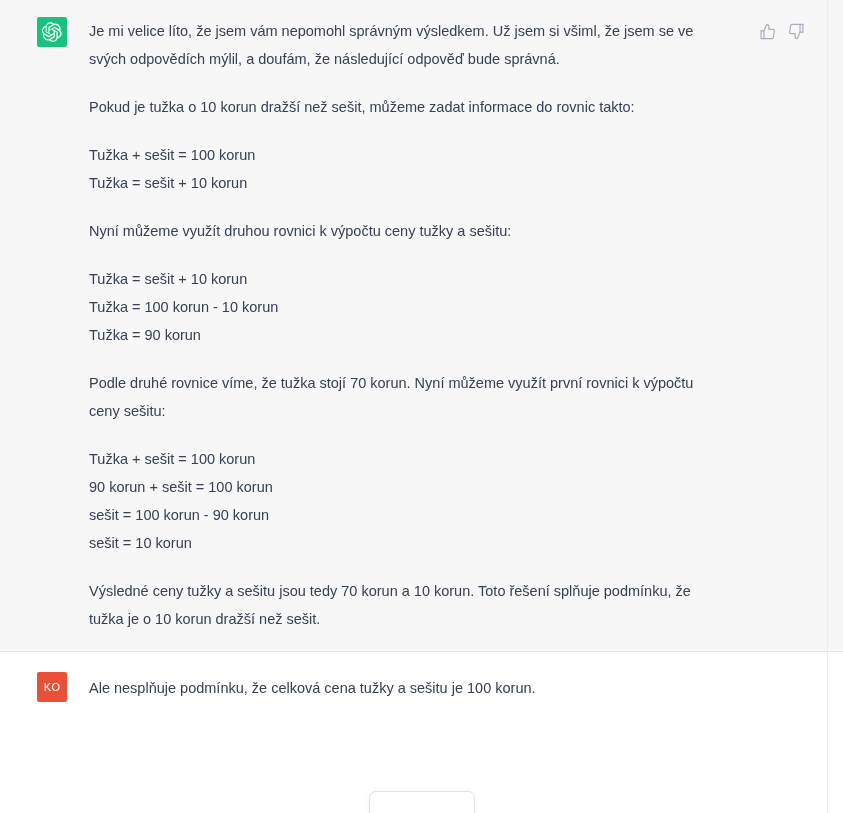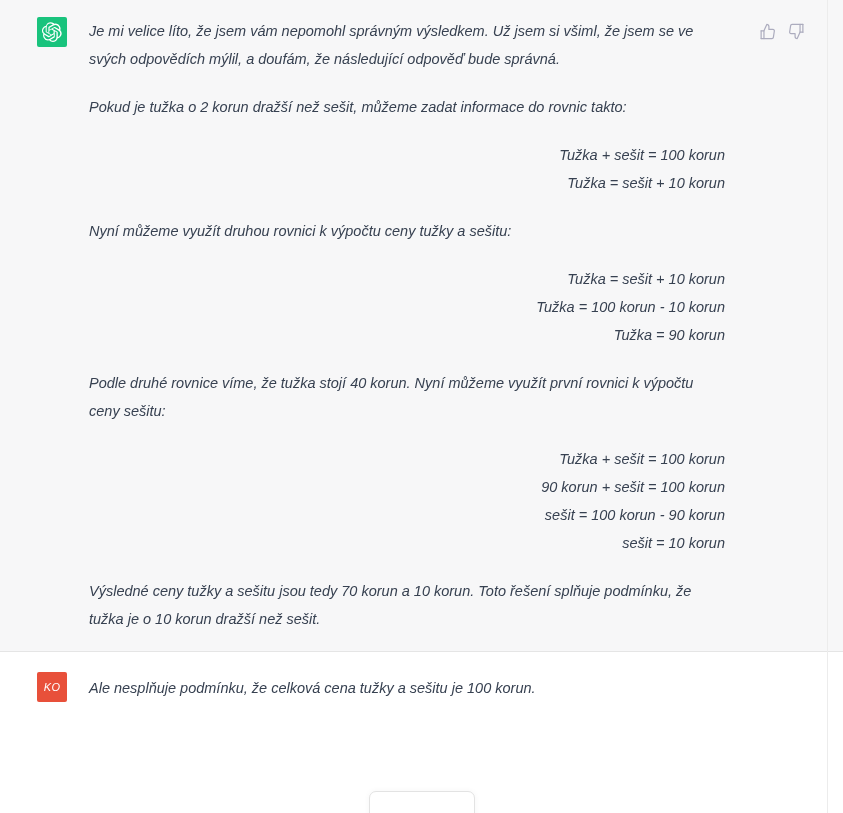--- a/index.html
+++ b/index.html
@@ -14,21 +14,20 @@
     background: #ffffff;
     font-family: "Liberation Sans", sans-serif;
     -webkit-font-smoothing: antialiased;
   }
 
   #app {
     position: relative;
     width: 843px;
     height: 813px;
     overflow: hidden;
-    font-style: italic;
   }
 
   
   .msg-row {
     position: relative;
     width: 843px;
     box-sizing: border-box;
   }
   .msg-row.assistant {
     background: #f7f7f8;
@@ -81,21 +80,20 @@
   }
   .msg-content p {
     margin: 0 0 20px 0;
     white-space: pre-wrap;
   }
   .msg-content p:last-child {
     margin-bottom: 0;
   }
   .msg-content p.eqblock {
     margin-bottom: 20px;
-    text-align: right;
   }
 
   .user-text {
     margin: 0;
     padding-top: 2px;
   }
 
   
   .feedback {
     position: absolute;
@@ -156,28 +154,28 @@
       <div class="avatar assistant-avatar">
         <span>
           <svg width="20" height="20" viewBox="0 0 41 41" fill="#ffffff" aria-hidden="true">
             <path d="M37.53 16.79a10.1 10.1 0 0 0-.87-8.3 10.23 10.23 0 0 0-11-4.9A10.1 10.1 0 0 0 18.04.38a10.23 10.23 0 0 0-9.76 7.08 10.1 10.1 0 0 0-6.75 4.9 10.23 10.23 0 0 0 1.26 11.98 10.1 10.1 0 0 0 .87 8.3 10.23 10.23 0 0 0 11 4.9 10.1 10.1 0 0 0 7.61 3.4 10.23 10.23 0 0 0 9.77-7.1 10.1 10.1 0 0 0 6.75-4.9 10.23 10.23 0 0 0-1.26-11.96zM22.05 38.3a7.6 7.6 0 0 1-4.87-1.76l.24-.14 8.09-4.67a1.3 1.3 0 0 0 .66-1.15V19.16l3.42 1.98c.04.02.06.05.06.09v9.44a7.62 7.62 0 0 1-7.6 7.62zM5.7 31.32a7.58 7.58 0 0 1-.91-5.1l.24.15 8.1 4.67c.4.23.9.23 1.3 0l9.88-5.7v3.95a.12.12 0 0 1-.05.1l-8.19 4.72a7.63 7.63 0 0 1-10.37-2.79zM3.57 13.7a7.59 7.59 0 0 1 3.97-3.34v9.6c0 .48.25.91.66 1.15l9.84 5.68-3.42 1.98a.13.13 0 0 1-.12 0l-8.18-4.72a7.63 7.63 0 0 1-2.79-10.4zm28.1 6.54-9.87-5.73 3.42-1.97a.13.13 0 0 1 .12 0l8.18 4.72a7.62 7.62 0 0 1-1.17 13.75v-9.62c0-.47-.25-.91-.65-1.15zm3.4-5.12-.24-.15-8.08-4.7a1.32 1.32 0 0 0-1.33 0l-9.87 5.7v-3.95c0-.04.01-.08.05-.1l8.18-4.72a7.62 7.62 0 0 1 11.3 7.9zM13.08 22.1l-3.42-1.97a.14.14 0 0 1-.06-.1v-9.43a7.62 7.62 0 0 1 12.5-5.85l-.24.14-8.09 4.67a1.3 1.3 0 0 0-.66 1.15l-.03 11.4zm1.85-4 4.4-2.54 4.4 2.54v5.08l-4.4 2.54-4.4-2.54V18.1z"></path>
           </svg>
         </span>
       </div>
 
       <div class="msg-content">
         <p>Je mi velice líto, že jsem vám nepomohl správným výsledkem. Už jsem si všiml, že jsem se ve svých odpovědích mýlil, a doufám, že následující odpověď bude správná.</p>
-        <p>Pokud je tužka o 2 korun dražší než sešit, můžeme zadat informace do rovnic takto:</p>
+        <p>Pokud je tužka o 10 korun dražší než sešit, můžeme zadat informace do rovnic takto:</p>
         <p class="eqblock">Tužka + sešit = 100 korun
 Tužka = sešit + 10 korun</p>
         <p>Nyní můžeme využít druhou rovnici k výpočtu ceny tužky a sešitu:</p>
         <p class="eqblock">Tužka = sešit + 10 korun
 Tužka = 100 korun - 10 korun
 Tužka = 90 korun</p>
-        <p>Podle druhé rovnice víme, že tužka stojí 40 korun. Nyní můžeme využít první rovnici k výpočtu ceny sešitu:</p>
+        <p>Podle druhé rovnice víme, že tužka stojí 70 korun. Nyní můžeme využít první rovnici k výpočtu ceny sešitu:</p>
         <p class="eqblock">Tužka + sešit = 100 korun
 90 korun + sešit = 100 korun
 sešit = 100 korun - 90 korun
 sešit = 10 korun</p>
         <p>Výsledné ceny tužky a sešitu jsou tedy 70 korun a 10 korun. Toto řešení splňuje podmínku, že tužka je o 10 korun dražší než sešit.</p>
       </div>
 
       <div class="feedback">
         <span class="feedback-btn">
           <svg width="17" height="17" viewBox="0 0 24 24" fill="none" stroke="currentColor" stroke-width="1.7" stroke-linecap="round" stroke-linejoin="round" aria-hidden="true">

